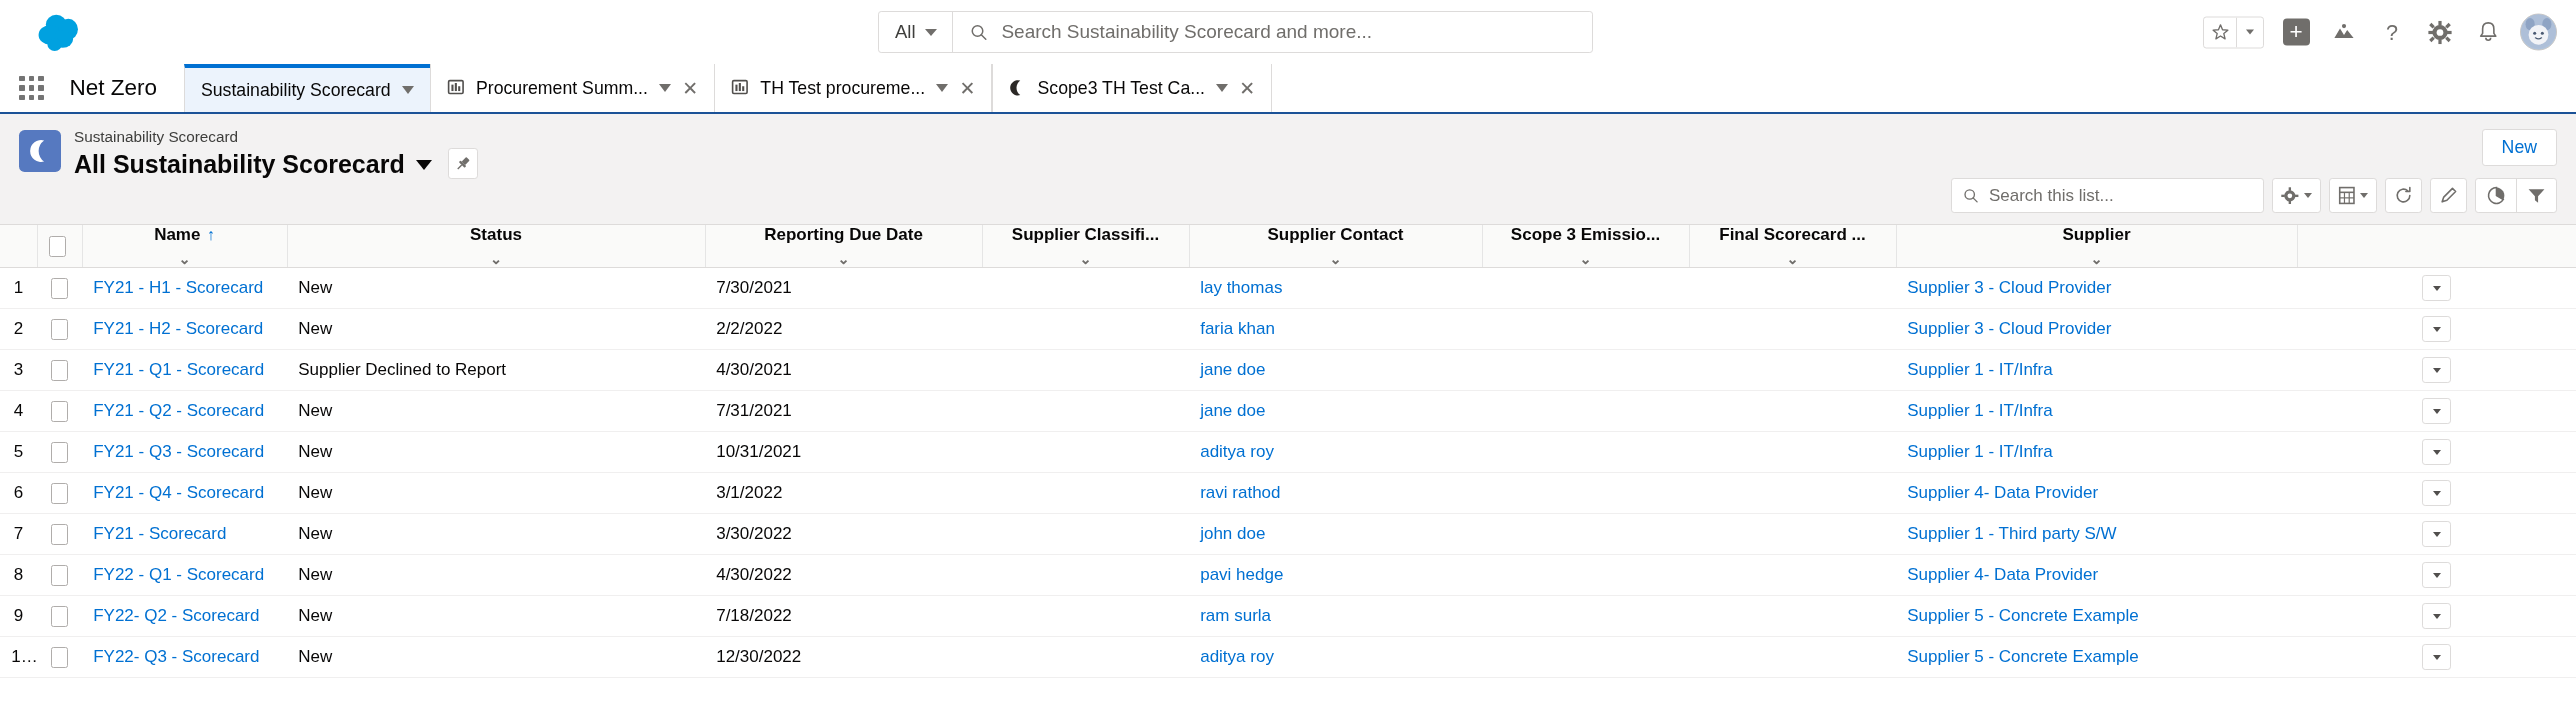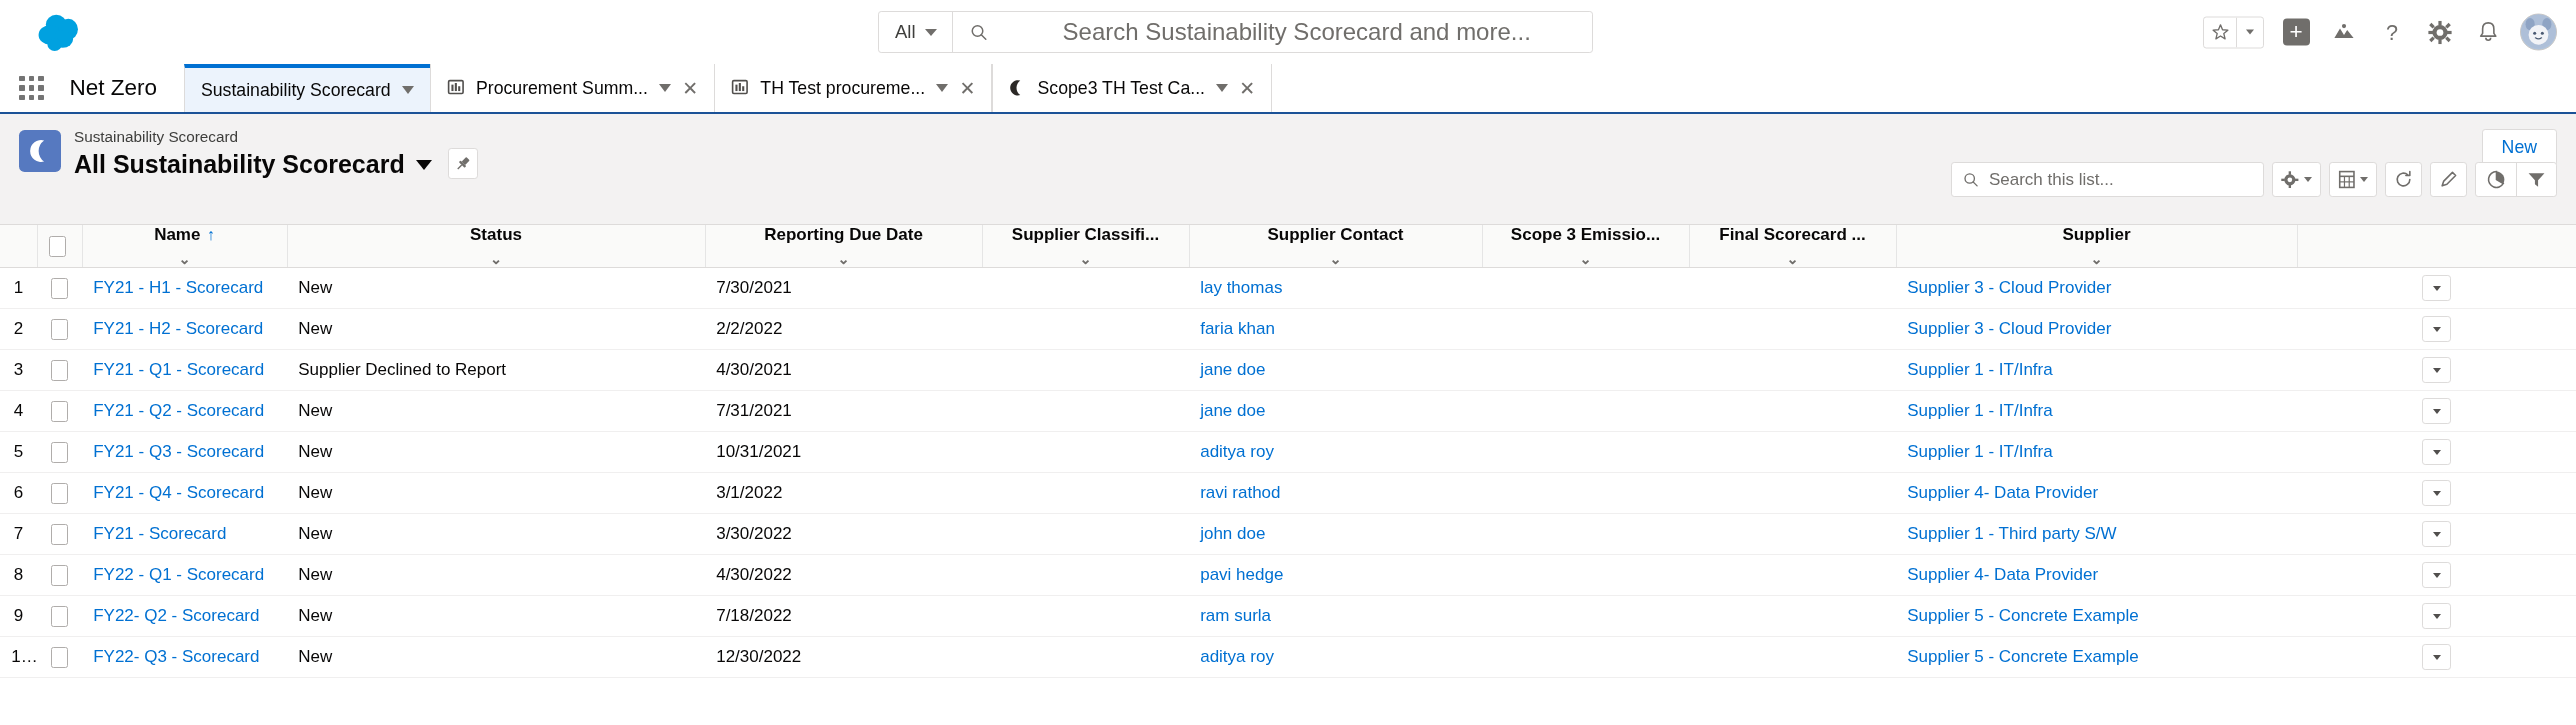--- a/index.html
+++ b/index.html
@@ -55,24 +55,23 @@
     border-left: 6.4px solid transparent;
     border-right: 6.4px solid transparent;
     border-top: 7.2px solid #706e6b;
   }
   .search-input-area {
     display: flex; align-items: center; gap: 13px;
     flex: 1; padding-left: 17.7px; height: 100%;
   }
   .search-input-area input {
     border: none; outline: none; background: transparent;
-    font-size: 24px; color: #3e3e3c;
+    font-size: 19px; color: #3e3e3c;
     font-family: "Liberation Sans", sans-serif;
     width: 100%;
-    text-align: center;
   }
   .search-input-area input::placeholder { color: #706e6b; }
 
   .header-icons {
     position: absolute;
     right: 19px; top: 50%;
     transform: translateY(-50%);
     display: flex; align-items: center; gap: 16px;
   }
   .fav-group {
@@ -195,21 +194,21 @@
   .new-btn {
     position: absolute; right: 19px; top: 14.5px;
     border: 0.8px solid #dddbda; border-radius: 3.2px;
     background: #fff; color: #0070d2;
     font-size: 17.7px;
     padding: 7.2px 19px;
     cursor: pointer;
     font-family: "Liberation Sans", sans-serif;
   }
   .list-toolbar {
-    position: absolute; right: 19px; top: 48px;
+    position: absolute; right: 19px; top: 64px;
     display: flex; align-items: center; gap: 8px;
   }
   .list-search {
     display: flex; align-items: center; gap: 9.6px;
     width: 313px; height: 35px;
     background: #fff;
     border: 0.8px solid #dddbda; border-radius: 3.2px;
     padding: 0 11.2px;
   }
   .list-search input {

